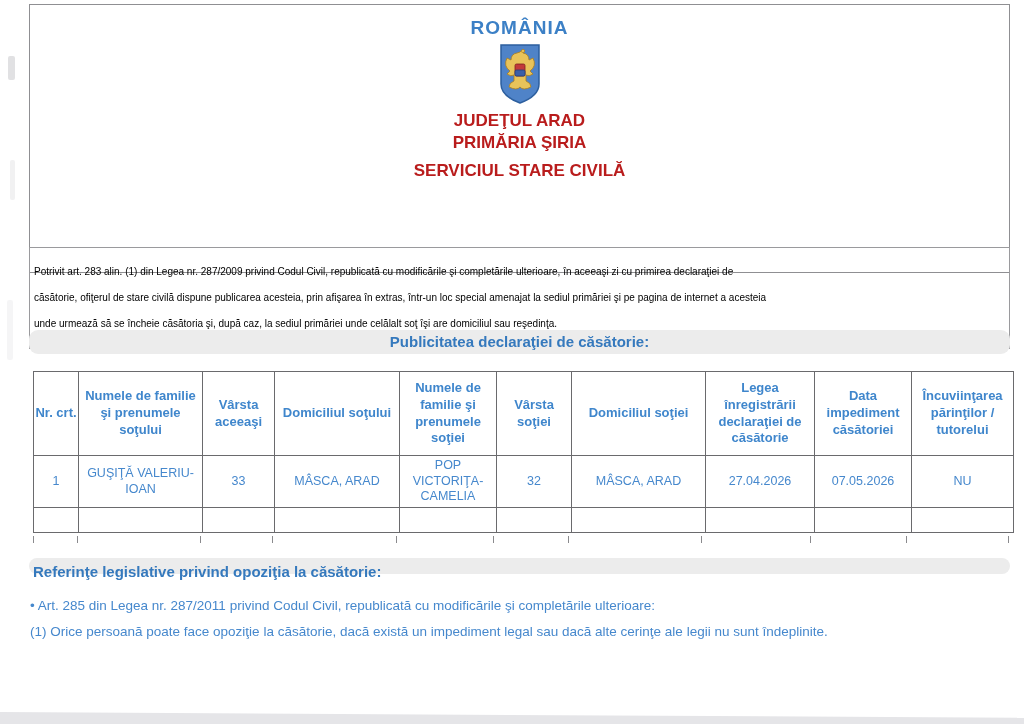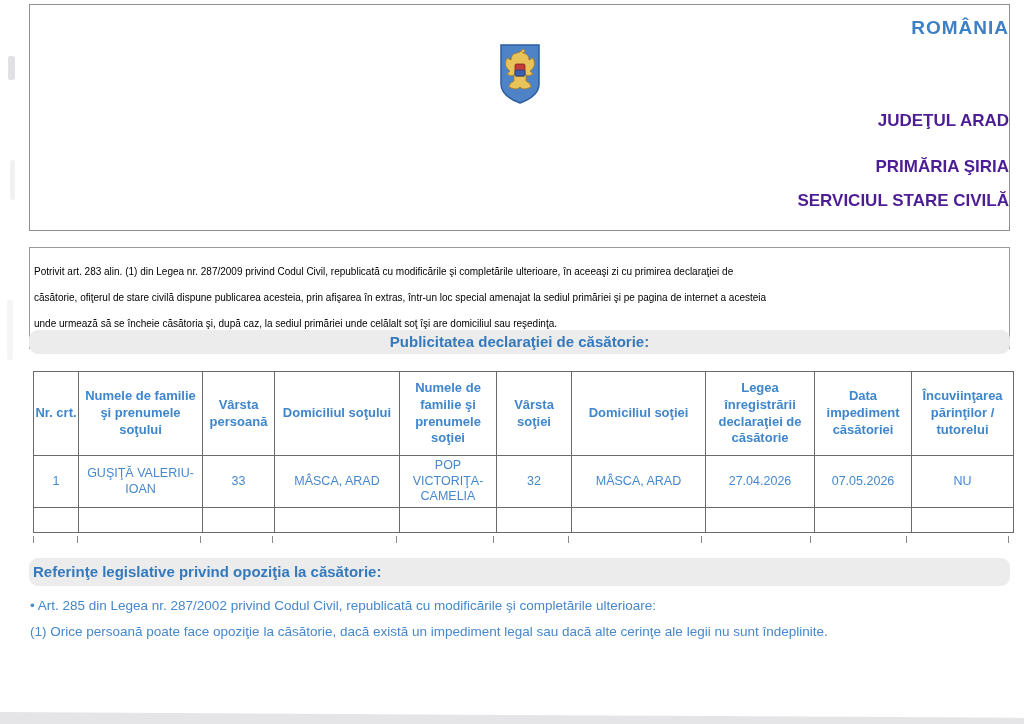--- a/index.html
+++ b/index.html
@@ -11,47 +11,47 @@
   }
   .page { position: absolute; inset: 0; background: #fff; }
 
   
   .edge-artifact { position: absolute; background: #c9c9cc; border-radius: 2px; }
   .ea1 { left: 8px; top: 56px; width: 7px; height: 24px; opacity: .55; }
   .ea2 { left: 10px; top: 160px; width: 5px; height: 40px; opacity: .25; }
   .ea3 { left: 7px; top: 300px; width: 6px; height: 60px; opacity: .18; }
 
   .header-box {
-    position: absolute; left: 29px; top: 4px; width: 981px; height: 227px;
-    border: 1.5px solid #8f8f92; text-align: right;
+    position: absolute; left: 29px; top: 4px; width: 981px; height: 269px;
+    border: 1.5px solid #8f8f92; text-align: center;
   }
   .country-title {
     margin-top: 12px; font-size: 19px; font-weight: bold; color: #3c80c6;
     letter-spacing: 1px;
   }
   .coat { margin: 5px auto 2px auto; width: 42px; height: 60px; display: block; }
-  .h-line { font-size: 17px; font-weight: bold; color: #4c1d95; }
+  .h-line { font-size: 17px; font-weight: bold; color: #b91c1c; }
   .county-title   { margin-top: 7px; }
   .inst-line      { margin-top: 11px; letter-spacing: .2px; }
-  .inst2-line     { margin-top: 26px; }
-  .dept-line      { margin-top: 14px; }
+  .inst2-line     { margin-top: 2px; }
+  .dept-line      { margin-top: 8px; }
 
   .intro-box {
     position: absolute; left: 29px; top: 247px; width: 981px;
     border: 1.5px solid #9a9a9d;
     padding: 11px 4px; font-size: 10px; line-height: 26px; color: #000000;
   }
   .intro-line { white-space: nowrap; }
 
   .band {
     position: absolute; left: 29px; width: 981px; background: #ececec;
     color: #3579bd; font-weight: bold; border-radius: 9px;
   }
   .band-publicity { top: 330px; height: 24px; font-size: 15px; text-align: center; line-height: 24px; }
-  .band-references { top: 558px; height: 28px; font-size: 15px; text-align: left; line-height: 28px; padding-left: 4px; }
+  .band-references { top: 558px; height: 16px; font-size: 15px; text-align: left; line-height: 28px; padding-left: 4px; }
 
   table.pub-table {
     position: absolute; left: 33px; top: 371px; width: 977px;
     border-collapse: collapse; table-layout: fixed;
   }
   .pub-table th, .pub-table td {
     border: 1px solid #6a6a6d; text-align: center; vertical-align: middle;
     overflow: hidden;
   }
   .pub-table th {
@@ -124,21 +124,21 @@
         <col style="width: 75px;">
         <col style="width: 134px;">
         <col style="width: 109px;">
         <col style="width: 97px;">
         <col style="width: 102px;">
       </colgroup>
     <thead>
         <tr>
           <th>Nr. crt.</th>
           <th>Numele de familie şi prenumele soţului</th>
-          <th>Vârsta persoană</th>
+          <th>Vârsta aceeaşi</th>
           <th>Domiciliul soţului</th>
           <th>Numele de familie şi prenumele soţiei</th>
           <th>Vârsta soţiei</th>
           <th>Domiciliul soţiei</th>
           <th>Legea înregistrării declaraţiei de căsătorie</th>
           <th>Data impediment căsătoriei</th>
           <th>Încuviinţarea părinţilor / tutorelui</th>
         </tr>
       </thead>
     <tbody>
@@ -178,19 +178,19 @@
       <div class="tick" style="width: 74.6px;"></div>
       <div class="tick" style="width: 133.6px;"></div>
       <div class="tick" style="width: 108.6px;"></div>
       <div class="tick" style="width: 96.6px;"></div>
       <div class="tick" style="width: 101.6px;"></div>
     </div>
 
   <div class="band band-references">Referinţe legislative privind opoziţia la căsătorie:</div>
 
   <div class="refs">
-    <div class="ref-line">• Art. 285 din Legea nr. 287/2002 privind Codul Civil, republicată cu modificările şi completările ulterioare:</div>
+    <div class="ref-line">• Art. 285 din Legea nr. 287/2011 privind Codul Civil, republicată cu modificările şi completările ulterioare:</div>
     <div class="ref-line">(1) Orice persoană poate face opoziţie la căsătorie, dacă există un impediment legal sau dacă alte cerinţe ale legii nu sunt îndeplinite.</div>
   </div>
 
   <div class="bottom-band"></div>
 
 </div>
 
 </body></html>

